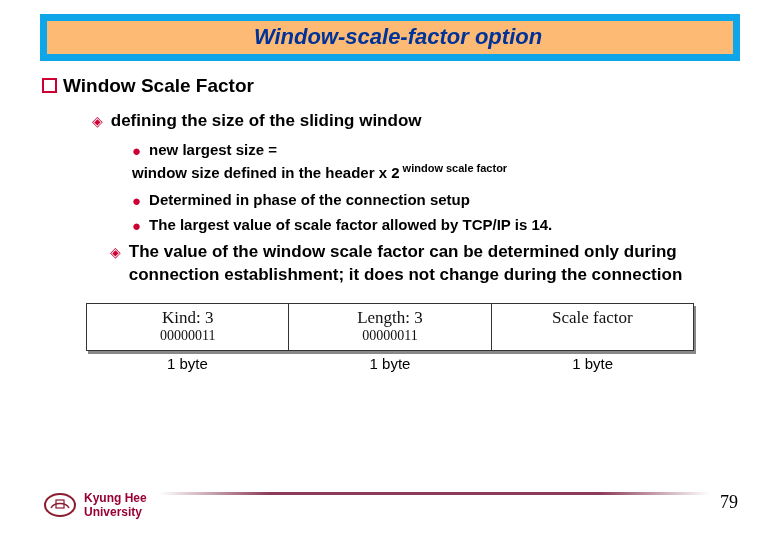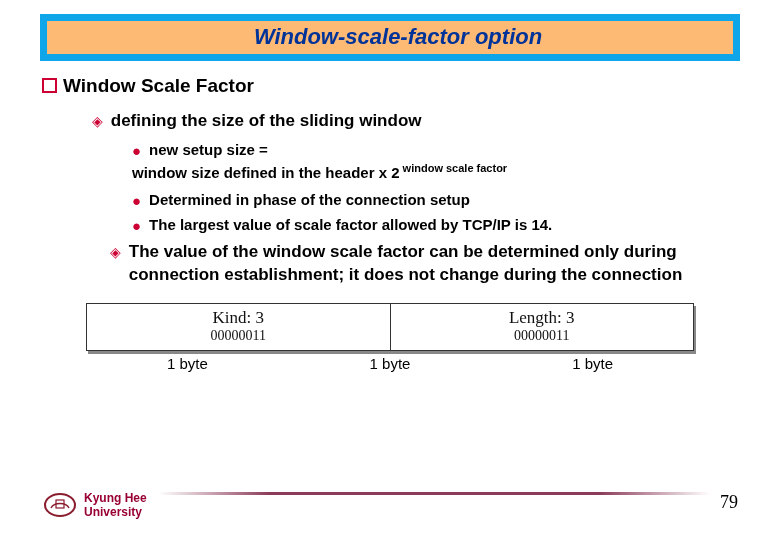--- a/index.html
+++ b/index.html
@@ -168,21 +168,21 @@
     <span class="h1-text">Window Scale Factor</span>
   </div>
 
   <div class="h2-row">
     <span class="h2-bullet">◈</span>
     <span class="h2-text">defining the size of the sliding window</span>
   </div>
 
   <div class="h3-row tight">
     <span class="h3-bullet">●</span>
-    <span class="h3-text">new setup size =</span>
+    <span class="h3-text">new largest size =</span>
   </div>
   <div class="formula-cont">
     <span>window size defined in the header x 2</span><span class="sup"> window scale factor</span>
   </div>
 
   <div class="h3-row">
     <span class="h3-bullet">●</span>
     <span class="h3-text">Determined in phase of the connection setup</span>
   </div>
 
@@ -199,20 +199,24 @@
   <div class="diagram">
     <div class="diag-boxes">
       <div class="diag-cell">
         <div class="diag-top">Kind: 3</div>
         <div class="diag-bot">00000011</div>
       </div>
       <div class="diag-cell">
         <div class="diag-top">Length: 3</div>
         <div class="diag-bot">00000011</div>
       </div>
+      <div class="diag-cell">
+        <div class="diag-top">Scale factor</div>
+        <div class="diag-bot"></div>
+      </div>
     </div>
     <div class="diag-labels">
       <div class="diag-lab">1 byte</div>
       <div class="diag-lab">1 byte</div>
       <div class="diag-lab">1 byte</div>
     </div>
   </div>
 
 </div>
 

